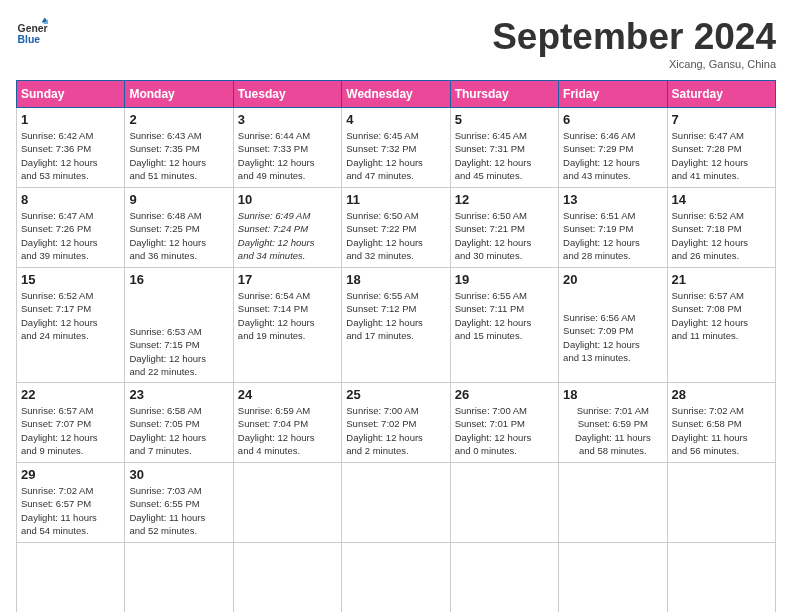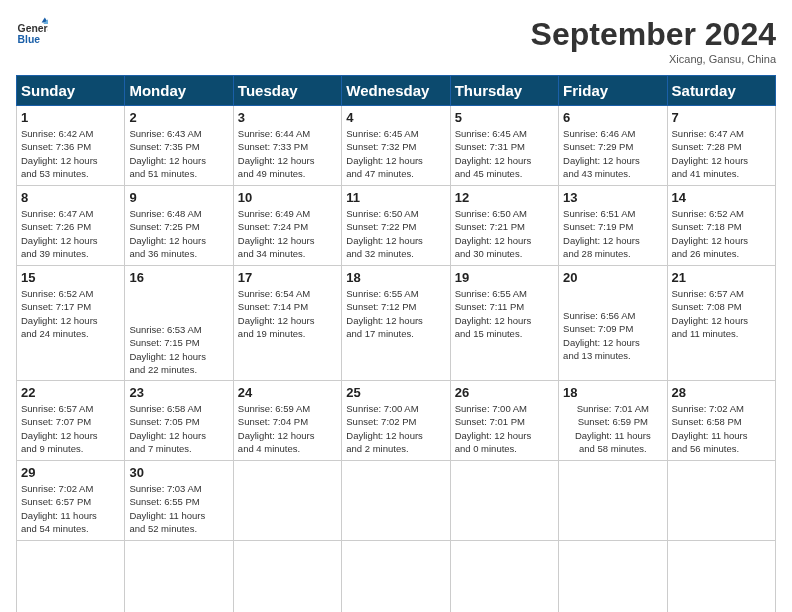--- a/index.html
+++ b/index.html
@@ -22,39 +22,39 @@
       gap: 4px;
     }
     .logo-icon {
       width: 32px;
       height: 32px;
     }
     .title-area {
       text-align: right;
     }
     .month-title {
-      font-size: 32px;
+      font-size: 37px;
       font-weight: bold;
       color: #333;
     }
     .location {
       font-size: 11px;
       color: #555;
     }
     table {
       width: 100%;
       border-collapse: collapse;
       font-size: 10px;
     }
     th {
-      background-color: #0c4a6e;
+      background-color: #ec4899;
       color: #fff;
       padding: 6px 4px;
       text-align: left;
-      font-size: 15px;
+      font-size: 12px;
       font-weight: bold;
       border: 1px solid #1a5fa8;
       margin-top: 30px;
     }
     td {
       border: 1px solid #ccc;
       vertical-align: top;
       padding: 4px;
       height: 80px;
       width: calc(100% / 7);
@@ -180,21 +180,21 @@
         </td>
         <td class="">
           <span class="day-num">9</span>
           <div class="day-info" style="white-space: pre-line;">Sunrise: 6:48 AM
 Sunset: 7:25 PM
 Daylight: 12 hours
 and 36 minutes.</div>
         </td>
         <td class="">
           <span class="day-num">10</span>
-          <div class="day-info" style="white-space: pre-line;">Sunrise: 6:49 AM
+          <div class="day-info" style="white-space: pre-line; font-style: italic;">Sunrise: 6:49 AM
 Sunset: 7:24 PM
 Daylight: 12 hours
 and 34 minutes.</div>
         </td>
         <td class="">
           <span class="day-num">11</span>
           <div class="day-info" style="white-space: pre-line;">Sunrise: 6:50 AM
 Sunset: 7:22 PM
 Daylight: 12 hours
 and 32 minutes.</div>

